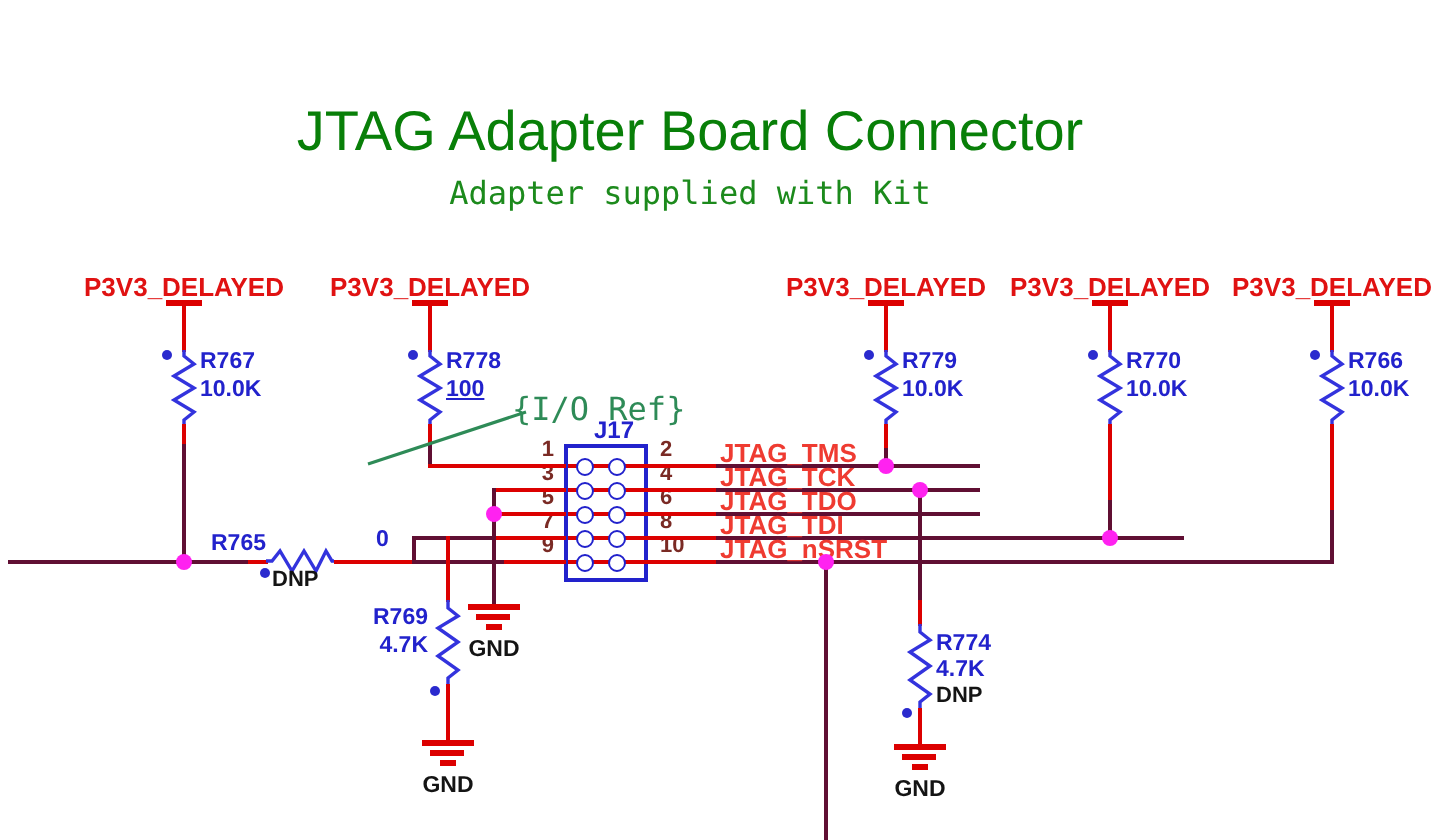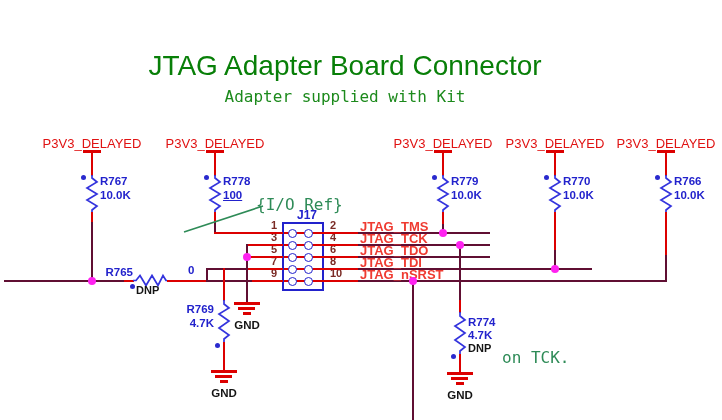--- a/index.html
+++ b/index.html
@@ -11,21 +11,21 @@
   .red{background:#dc0000;}
   .mar{background:#600f33;}
   
   .jdot{position:absolute;width:8px;height:8px;border-radius:50%;background:#ff22f0;}
   .bdot{position:absolute;width:5px;height:5px;border-radius:50%;background:#2a2ace;}
   
   .connbox{position:absolute;border:2px solid #2222cc;background:transparent;}
   .pincirc{position:absolute;width:9px;height:9px;box-sizing:border-box;border:1.5px solid #2222cc;border-radius:50%;background:#fff;}
   
   .t{position:absolute;white-space:nowrap;}
-  .net{color:#e01212;font-size:13px;font-weight:normal;letter-spacing:0;}
+  .net{color:#e01212;font-size:13px;font-weight:bold;letter-spacing:0;}
   .sig{color:#ef3b31;font-size:13px;font-weight:bold;}
   .blue{color:#2222cc;font-size:11.5px;font-weight:bold;}
   .blk{color:#141414;font-size:11px;font-weight:bold;}
   .pn{color:#7a2a24;font-size:11px;font-weight:bold;}
   .mono{font-family:"DejaVu Sans Mono",monospace;}
   .grn{color:#2e8b57;}
   .title{color:#087f08;font-size:28px;}
   .subtitle{color:#1c8a1c;font-size:16px;}
   .ctr{text-align:center;}
   .rt{text-align:right;}
@@ -216,15 +216,14 @@
   <div class="gbar" style="left:456px;top:382px;width:8px;"></div>
   <div class="t blk ctr" style="left:440px;top:389px;width:40px;font-size:11.5px;">GND</div>
 
   <div class="jdot" style="left:88px;top:277px;"></div>
   <div class="jdot" style="left:243px;top:253px;"></div>
   <div class="jdot" style="left:439px;top:229px;"></div>
   <div class="jdot" style="left:456px;top:241px;"></div>
   <div class="jdot" style="left:551px;top:265px;"></div>
   <div class="jdot" style="left:409px;top:277px;"></div>
 
-  <div class="t mono grn" style="left:502px;top:348px;font-size:16px;">on TCK.</div>
 
 </div>
 
 </body></html>

